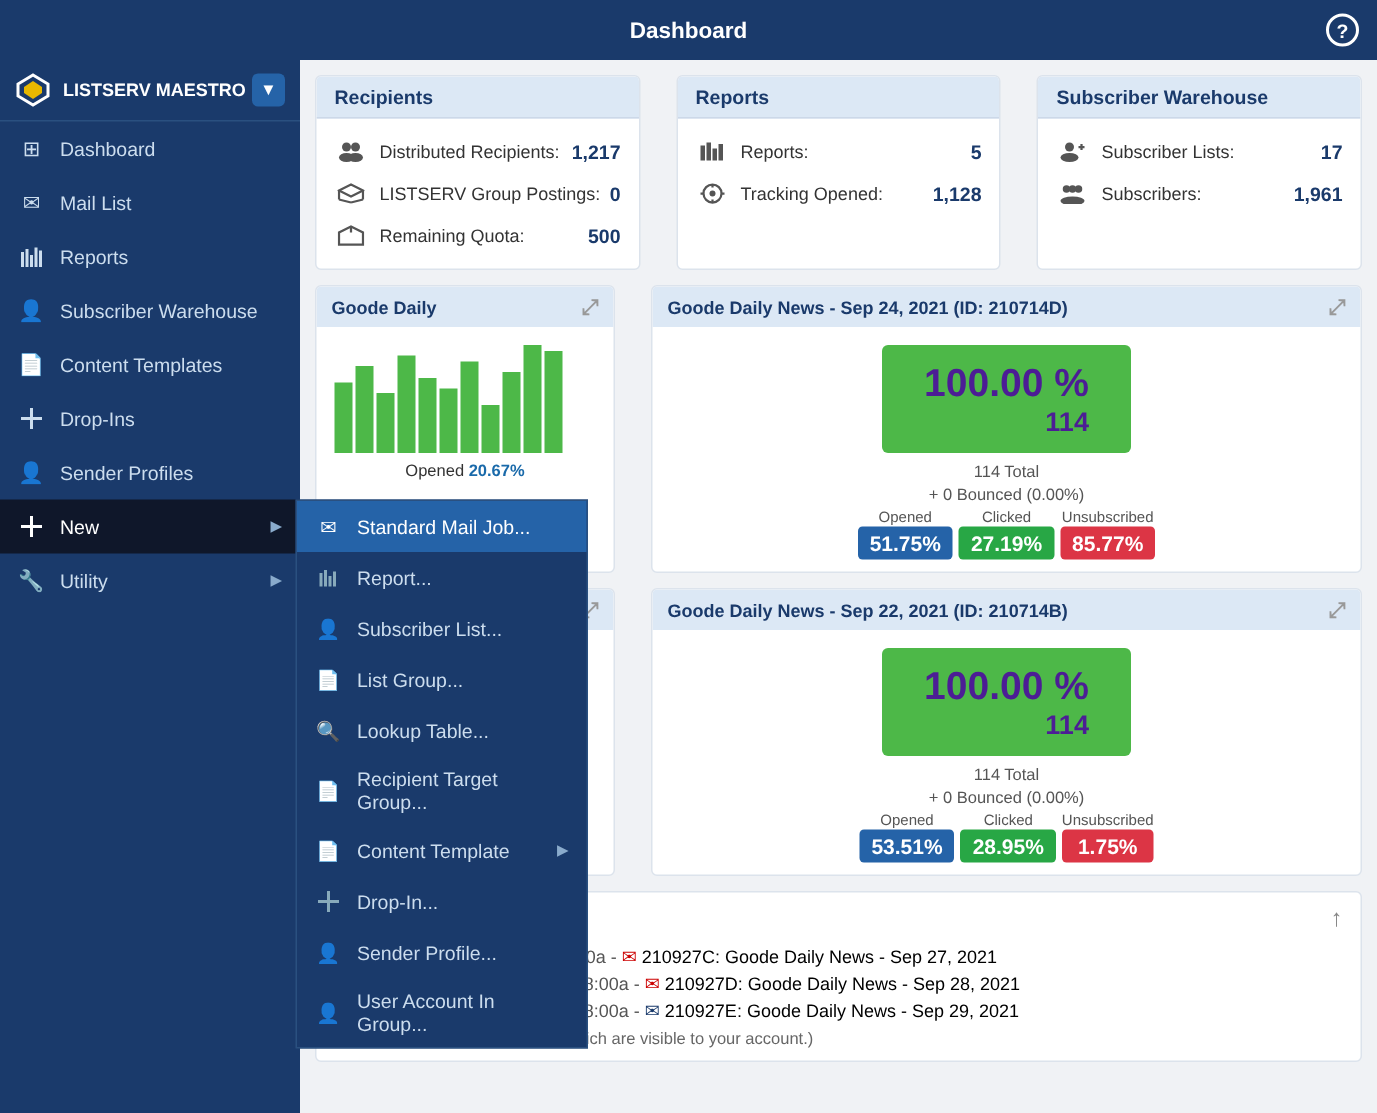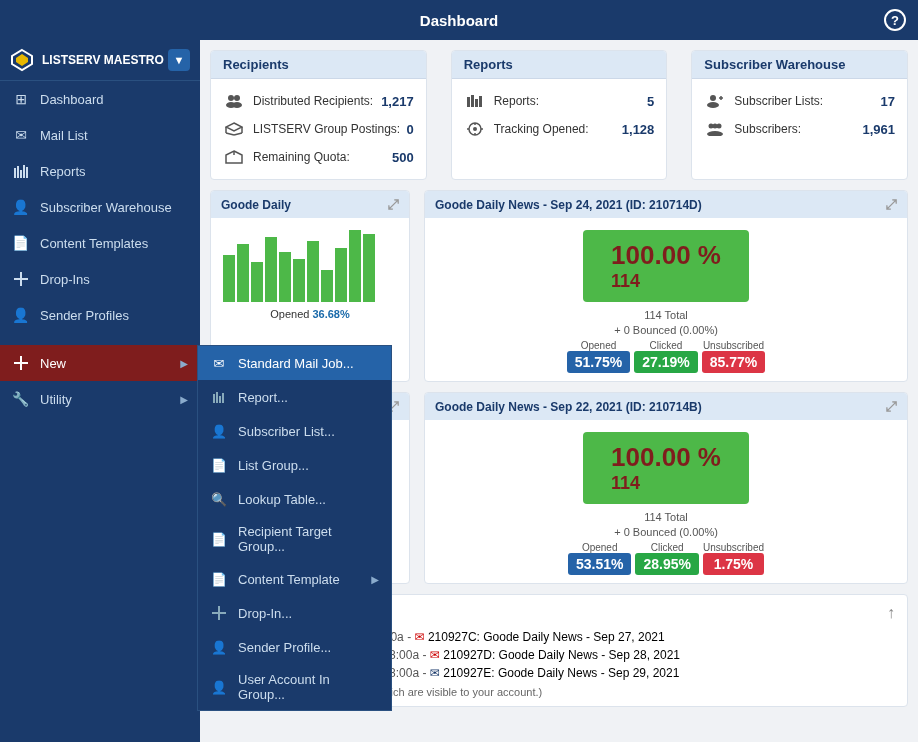--- a/index.html
+++ b/index.html
@@ -179,21 +179,21 @@
       justify-content: center;
       font-size: 14px;
       color: #555;
     }
     .stat-label { flex: 1; color: #333; }
     .stat-value { font-weight: bold; color: #1a3a6b; font-size: 13px; }
 
     
     .panels-row {
       display: flex;
-      gap: 14px;
+      gap: 24px;
       margin-bottom: 10px;
     }
     .panel {
       flex: 1;
       background: white;
       border: 1px solid #dce3ec;
       border-radius: 4px;
       overflow: hidden;
       position: relative;
     }
@@ -205,27 +205,27 @@
       color: #1a3a6b;
       display: flex;
       justify-content: space-between;
       align-items: center;
     }
     .panel-body { padding: 8px; text-align: center; }
 
     
     .big-percent-container {
       background: #4db848;
-      color: #7f1d1d;
+      color: #4c1d95;
       border-radius: 4px;
       padding: 10px 28px;
       margin: 4px auto;
       display: inline-block;
       min-width: 160px;
-      text-align: left;
+      text-align: right;
     }
     .big-percent { font-size: 26px; font-weight: bold; }
     .big-num { font-size: 18px; font-weight: bold; }
     .small-info { font-size: 11px; color: #555; margin: 3px 0; }
 
     
     .badge-row {
       display: flex;
       gap: 4px;
       justify-content: center;
@@ -264,23 +264,22 @@
     .job-row .in18 { color: #1a8a1a; font-weight: bold; }
     .job-row .in42 { color: #1a6aaa; font-weight: bold; }
     .job-row .time-label { color: #555; }
     .jobs-note { color: #666; font-size: 11px; margin-top: 4px; }
 
     
     .expand-icon { color: #999; cursor: pointer; font-size: 14px; }
 
     
     .sidebar-item.new-active {
-      background: #7f1d1d;
+      background: #0f172a;
       color: white;
-      margin-top: 12px;
     }
   </style>
 </head>
 <body>
 
 <div class="top-header">
   <span>Dashboard</span>
   <div class="help-icon">?</div>
 </div>
 
@@ -534,21 +533,21 @@
             <div style="background:#4db848; height:90%; width:12px; flex-shrink:0;"></div>
             <div style="background:#4db848; height:70%; width:12px; flex-shrink:0;"></div>
             <div style="background:#4db848; height:60%; width:12px; flex-shrink:0;"></div>
             <div style="background:#4db848; height:85%; width:12px; flex-shrink:0;"></div>
             <div style="background:#4db848; height:45%; width:12px; flex-shrink:0;"></div>
             <div style="background:#4db848; height:75%; width:12px; flex-shrink:0;"></div>
             <div style="background:#4db848; height:100%; width:12px; flex-shrink:0;"></div>
             <div style="background:#4db848; height:95%; width:12px; flex-shrink:0;"></div>
           </div>
           <div style="font-size:11px; color:#333; margin-top:2px;">
-            Opened <span style="color:#1a6aaa; font-weight:bold;">36.68%</span>
+            Opened <span style="color:#1a6aaa; font-weight:bold;">20.67%</span>
           </div>
         </div>
       </div>
 
       <div class="panel">
         <div class="panel-header">
           <span>Goode Daily News - Sep 24, 2021 (ID: 210714D)</span>
           <span class="expand-icon">⤢</span>
         </div>
         <div class="panel-body">

